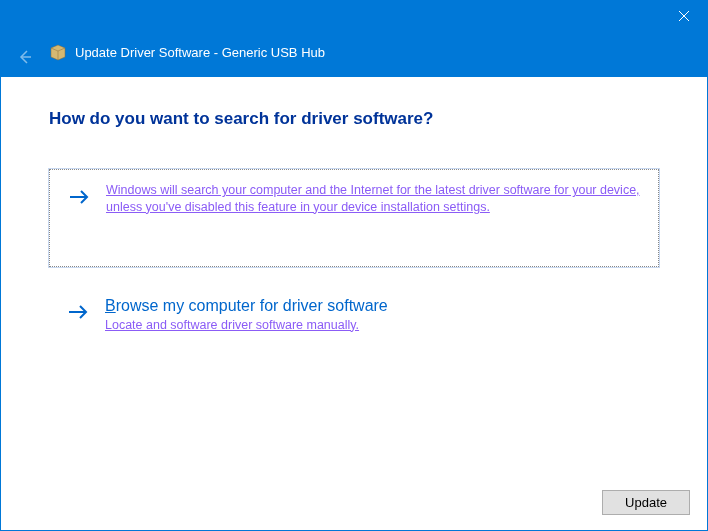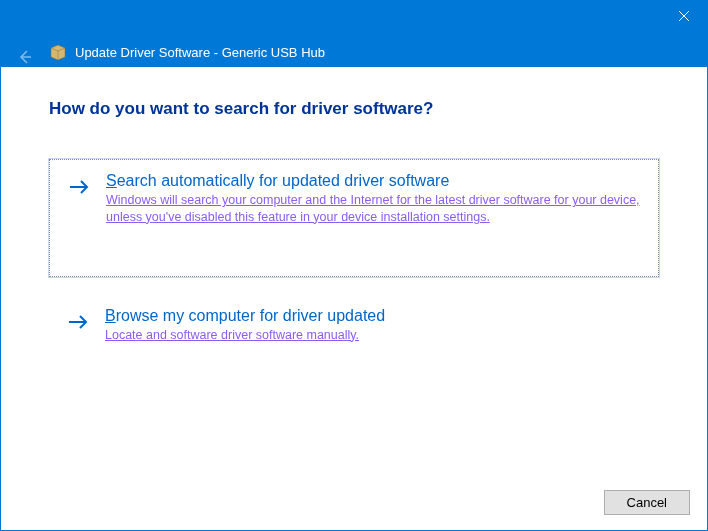--- a/index.html
+++ b/index.html
@@ -10,21 +10,21 @@
     body {
       font-family: "Segoe UI", Tahoma, sans-serif;
       background: #fff;
       width: 708px;
       height: 531px;
       overflow: hidden;
       border: 1px solid #0078d7;
     }
     .titlebar {
       background: #0078d7;
-      height: 66px;
+      height: 76px;
       position: relative;
       color: #fff;
     }
     .close-btn {
       position: absolute;
       top: 0;
       right: 0;
       width: 46px;
       height: 30px;
       display: flex;
@@ -153,33 +153,30 @@
 </div>
 
 <div class="content">
   <h1 class="heading">How do you want to search for driver software?</h1>
 
   <div class="option selected">
     <svg class="option-arrow" viewBox="0 0 22 22">
       <line x1="2" y1="11" x2="18" y2="11" stroke="#0066cc" stroke-width="2"></line>
       <path d="M13 5 L19 11 L13 17" fill="none" stroke="#0066cc" stroke-width="2"></path>
     </svg>
-    <div class="option-title">
-      <span class="access-key">S</span><span>earch automatically for updated driver software</span>
-    </div>
     <div class="option-desc">Windows will search your computer and the Internet for the latest driver software for your device, unless you've disabled this feature in your device installation settings.</div>
   </div>
 
   <div class="option">
     <svg class="option-arrow" viewBox="0 0 22 22">
       <line x1="2" y1="11" x2="18" y2="11" stroke="#0066cc" stroke-width="2"></line>
       <path d="M13 5 L19 11 L13 17" fill="none" stroke="#0066cc" stroke-width="2"></path>
     </svg>
     <div class="option-title">
-      <span class="access-key">B</span><span>rowse my computer for driver updated</span>
+      <span class="access-key">B</span><span>rowse my computer for driver software</span>
     </div>
     <div class="option-desc">Locate and software driver software manually.</div>
   </div>
 </div>
 
 <div class="footer">
-  <button class="cancel-btn">Cancel</button>
+  <button class="cancel-btn">Update</button>
 </div>
 
 </body></html>

